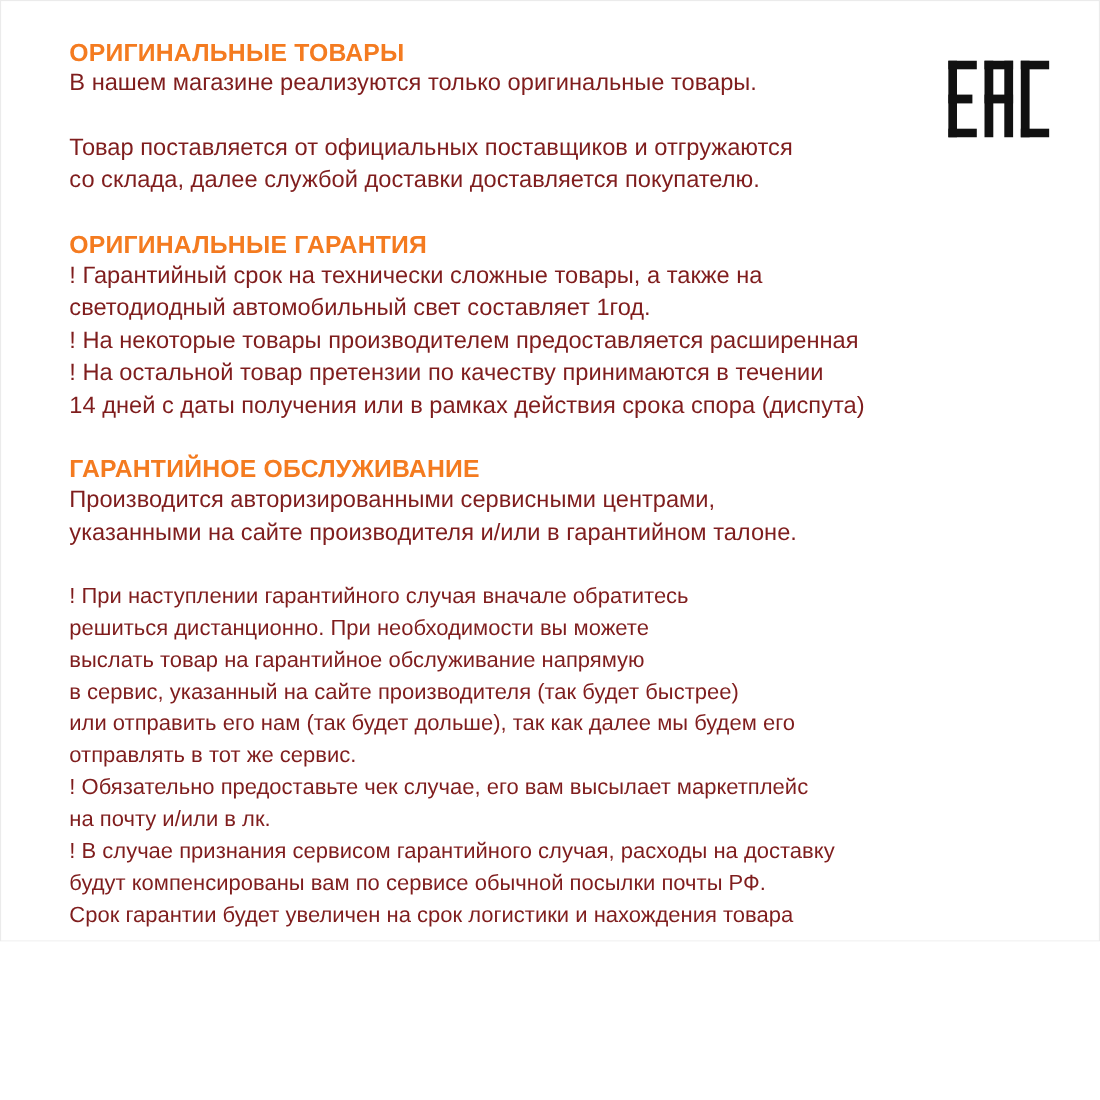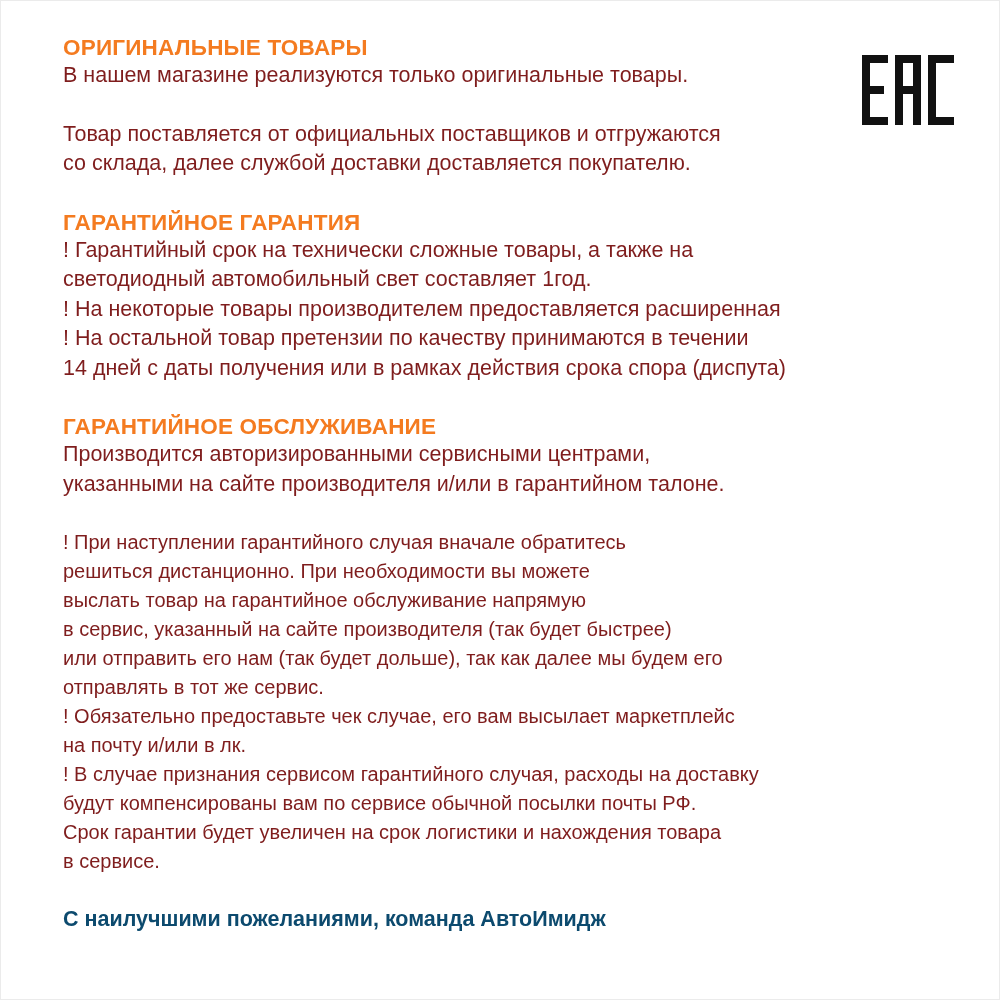--- a/index.html
+++ b/index.html
@@ -7,21 +7,21 @@
     padding: 0;
     background: #ffffff;
   }
   body {
     font-family: "Liberation Sans", sans-serif;
     -webkit-font-smoothing: antialiased;
   }
   #page {
     position: relative;
     width: 1000px;
-    height: 1000px;
+    height: 856px;
     background: #ffffff;
     box-sizing: border-box;
     border: 1px solid #ebebeb;
     overflow: hidden;
   }
   .content {
     position: absolute;
     left: 62px;
     top: 33px;
     right: 40px;
@@ -106,21 +106,21 @@
       <span class="ln">В нашем магазине реализуются только оригинальные товары.</span>
     </p>
     <div class="gap-lg"></div>
     <p class="para">
       <span class="ln">Товар поставляется от официальных поставщиков и отгружаются</span>
       <span class="ln">со склада, далее службой доставки доставляется покупателю.</span>
     </p>
 
     <div class="gap-sec"></div>
 
-    <h2 class="section-heading">ГАРАНТИЙНОЕ ГАРАНТИЯ</h2>
+    <h2 class="section-heading">ОРИГИНАЛЬНЫЕ ГАРАНТИЯ</h2>
     <p class="para">
       <span class="ln">! Гарантийный срок на технически сложные товары, а также на</span>
       <span class="ln">светодиодный автомобильный свет составляет 1год.</span>
       <span class="ln">! На некоторые товары производителем предоставляется расширенная</span>
       <span class="ln">! На остальной товар претензии по качеству принимаются в течении</span>
       <span class="ln">14 дней с даты получения или в рамках действия срока спора (диспута)</span>
     </p>
 
     <div class="gap-sec"></div>
 

